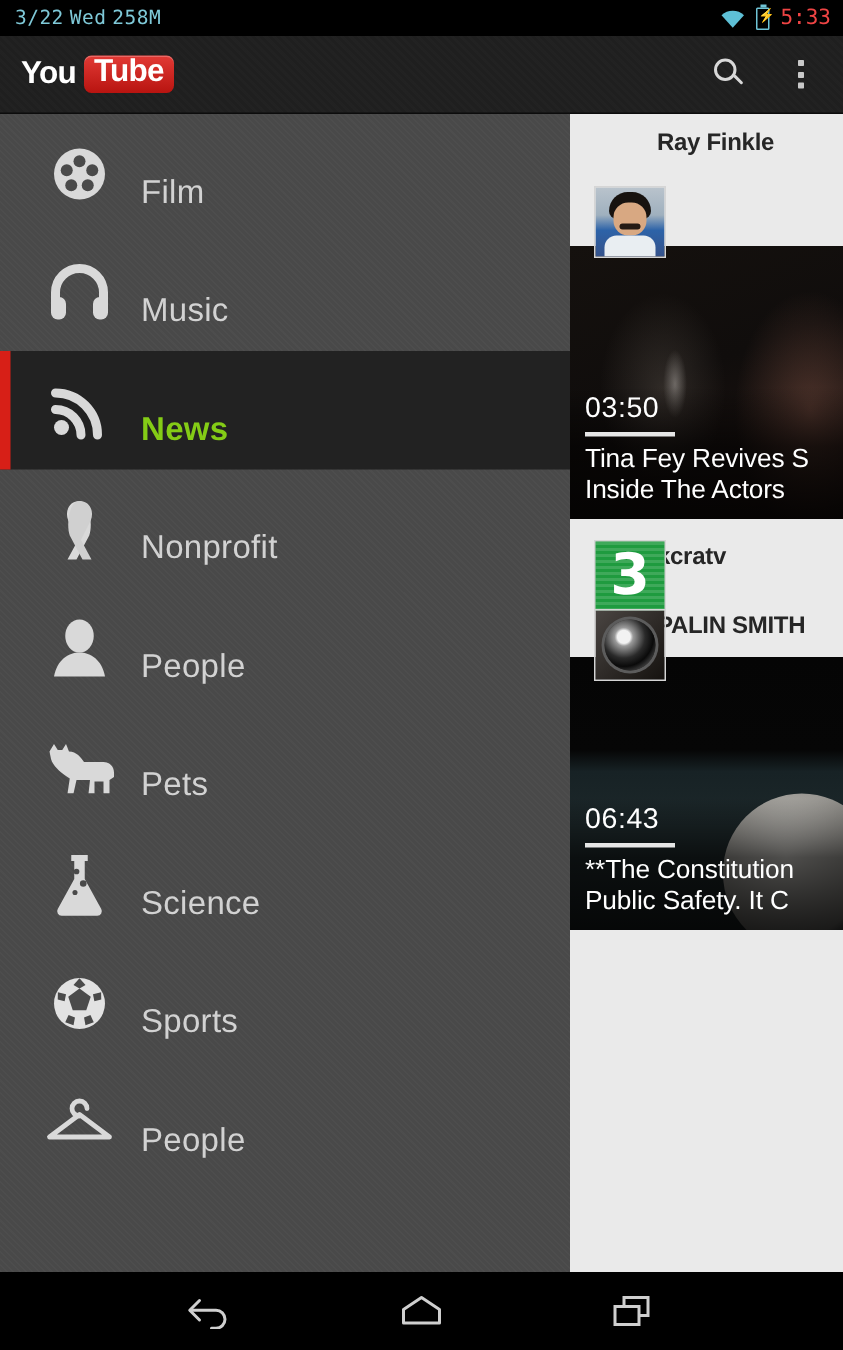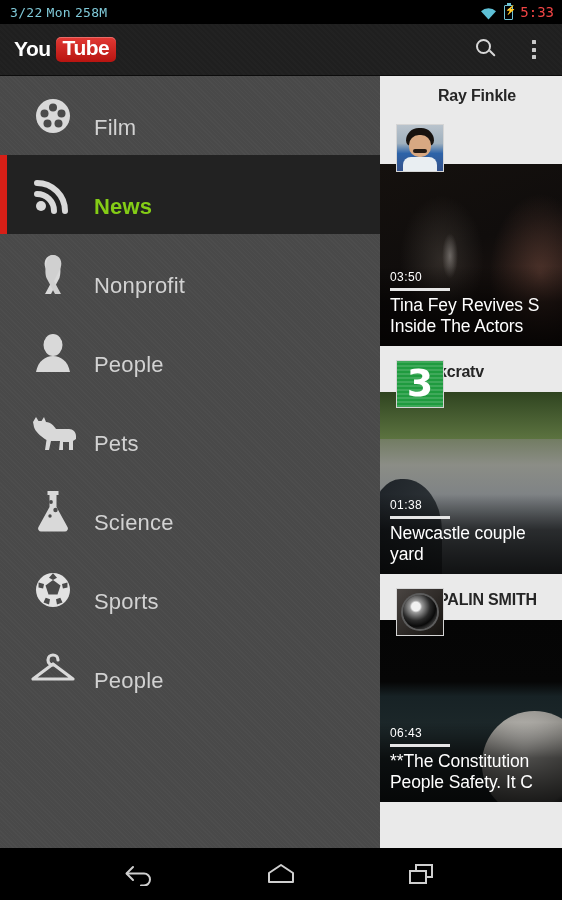--- a/index.html
+++ b/index.html
@@ -87,21 +87,21 @@
   }
   .thumb {
     position:relative; width:182px; height:182px; overflow:hidden;
     background:#0a0a0a;
   }
   .thumb-overlay {
     position:absolute; left:0; bottom:0; width:100%;
     background:linear-gradient(to top, rgba(0,0,0,.82) 0%, rgba(0,0,0,.62) 55%, rgba(0,0,0,0) 100%);
     padding:4px 10px 8px 10px;
   }
-  .dur { color:#fff; font-size:12px; letter-spacing:0.4px; }
+  .dur { color:#fff; font-size:19px; letter-spacing:0.4px; }
   .dur-bar { width:60px; height:2.5px; background:#e6e6e6; margin:4px 0 4px 0; }
   .vid-title {
     color:#fff; font-size:17.5px; line-height:1.24; letter-spacing:-0.1px;
     white-space:nowrap;
   }
 
   
   .art { position:absolute; inset:0; }
   .art1 { background:
       radial-gradient(ellipse 60px 90px at 34% 52%, rgba(120,110,100,.30), rgba(0,0,0,0) 70%),
@@ -144,21 +144,21 @@
   .nv { width:46px; height:34px; display:flex; align-items:center; justify-content:center; cursor:pointer; }
 </style>
 </head>
 <body>
 
 <div id="screen">
 
   <div id="statusbar">
     <div class="sb-left">
       <span class="sb-txt">3/22</span>
-      <span class="sb-txt">Mon</span>
+      <span class="sb-txt">Wed</span>
       <span class="sb-txt">258M</span>
     </div>
     <div class="sb-right">
       <span class="wifi-ic">
         <svg width="17" height="13" viewBox="0 0 17 13">
           <path d="M8.5 12.5 L1 4.2 A11 11 0 0 1 16 4.2 Z" fill="#5ec0d6"></path>
         </svg>
       </span>
       <span class="batt-ic"></span>
       <span class="sb-time">5:33</span>
@@ -193,20 +193,30 @@
           <circle cx="13.5" cy="19.5" r="4" fill="#4a4a4a"></circle>
           <circle cx="30.5" cy="19.5" r="4" fill="#4a4a4a"></circle>
           <circle cx="16.5" cy="29.5" r="4" fill="#4a4a4a"></circle>
           <circle cx="27.5" cy="29.5" r="4" fill="#4a4a4a"></circle>
         </svg>
       </span>
       <span class="nav-label">Film</span>
     </div>
 
 
+    <div class="nav-item">
+      <span class="nav-ic">
+        <svg width="44" height="42" viewBox="0 0 44 42">
+          <path d="M6 30 V21 a16 16 0 0 1 32 0 v9" stroke="#d9d9d9" stroke-width="6" fill="none" stroke-linecap="round"></path>
+          <rect x="3" y="24" width="10" height="15" rx="4.5" fill="#d9d9d9"></rect>
+          <rect x="31" y="24" width="10" height="15" rx="4.5" fill="#d9d9d9"></rect>
+        </svg>
+      </span>
+      <span class="nav-label">Music</span>
+    </div>
 
     <div class="nav-item selected">
       <span class="nav-ic">
         <svg width="44" height="42" viewBox="0 0 44 42">
           <circle cx="10" cy="32" r="5" fill="#d9d9d9"></circle>
           <path d="M6 20 a17 17 0 0 1 17 17" stroke="#d9d9d9" stroke-width="6" fill="none" stroke-linecap="round"></path>
           <path d="M6 9 a28 28 0 0 1 28 28" stroke="#d9d9d9" stroke-width="6" fill="none" stroke-linecap="round"></path>
         </svg>
       </span>
       <span class="nav-label">News</span>
@@ -303,45 +313,36 @@
       </div>
     </div>
 
     <div class="card">
       <div class="card-head">
         <span class="ch-name">kcratv</span>
       </div>
       <div class="avatar av2">
         <span>3</span>
       </div>
-      <div class="thumb">
-        <div class="art art2"></div>
-        <div class="thumb-overlay">
-          <div class="dur">01:38</div>
-          <div class="dur-bar"></div>
-          <div class="vid-title">Newcastle couple</div>
-          <div class="vid-title">yard</div>
-        </div>
-      </div>
     </div>
 
     <div class="card">
       <div class="card-head">
         <span class="ch-name">PALIN SMITH</span>
       </div>
       <div class="avatar av3">
         <span class="lens"></span>
       </div>
       <div class="thumb">
         <div class="art art3"></div>
         <div class="thumb-overlay">
           <div class="dur">06:43</div>
           <div class="dur-bar"></div>
           <div class="vid-title">**The Constitution</div>
-          <div class="vid-title">People Safety.  It C</div>
+          <div class="vid-title">Public Safety.  It C</div>
         </div>
       </div>
     </div>
 
   </div>
 
   <div id="navbar">
     <span class="nv">
       <svg width="34" height="24" viewBox="0 0 34 24">
         <path d="M10 5 L3.5 11.5 L10 18" stroke="#cfcfcf" stroke-width="2" fill="none" stroke-linecap="round" stroke-linejoin="round"></path>

